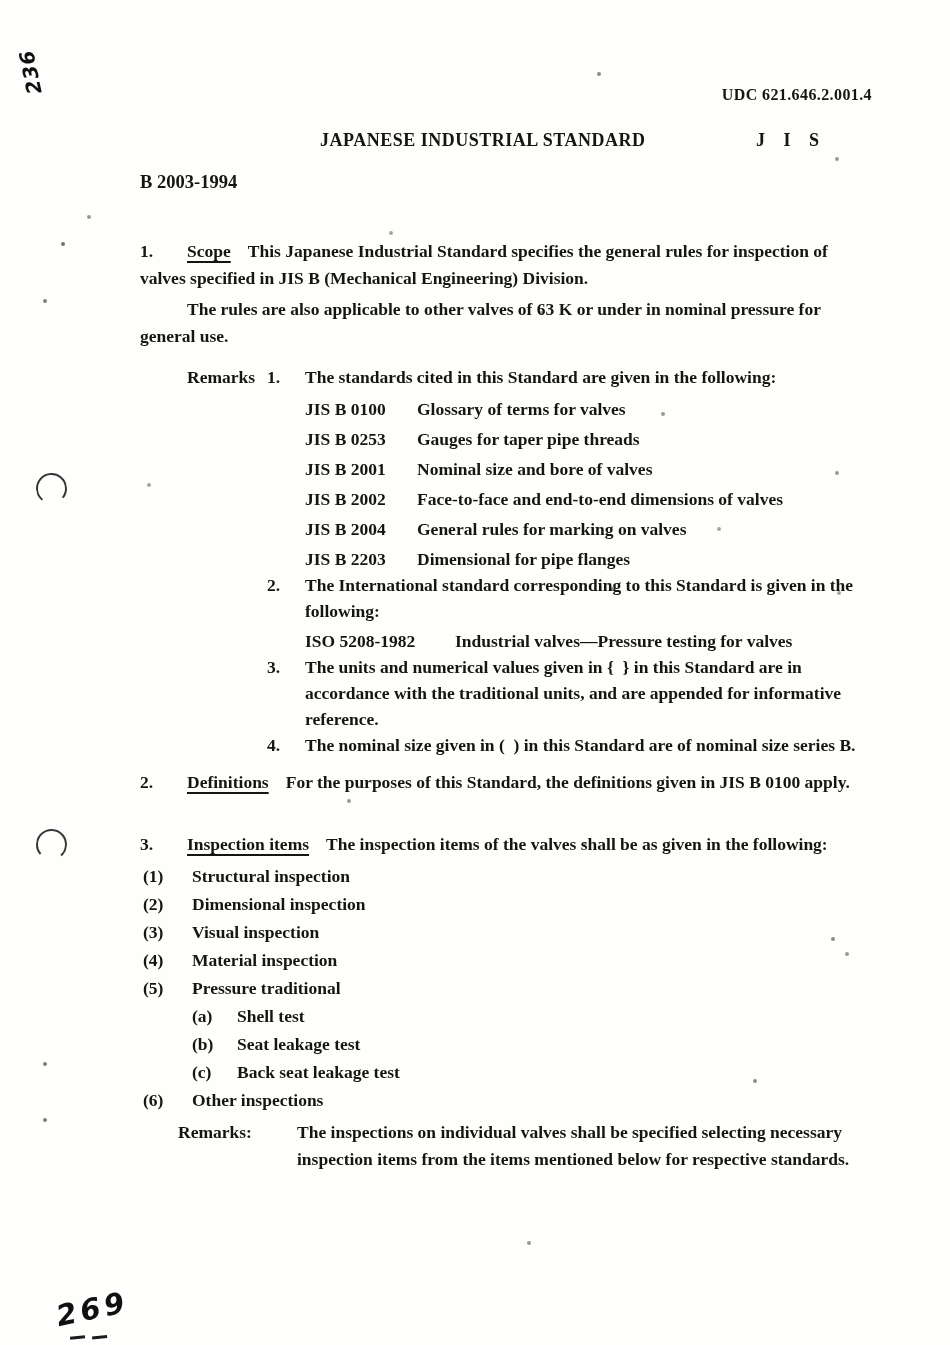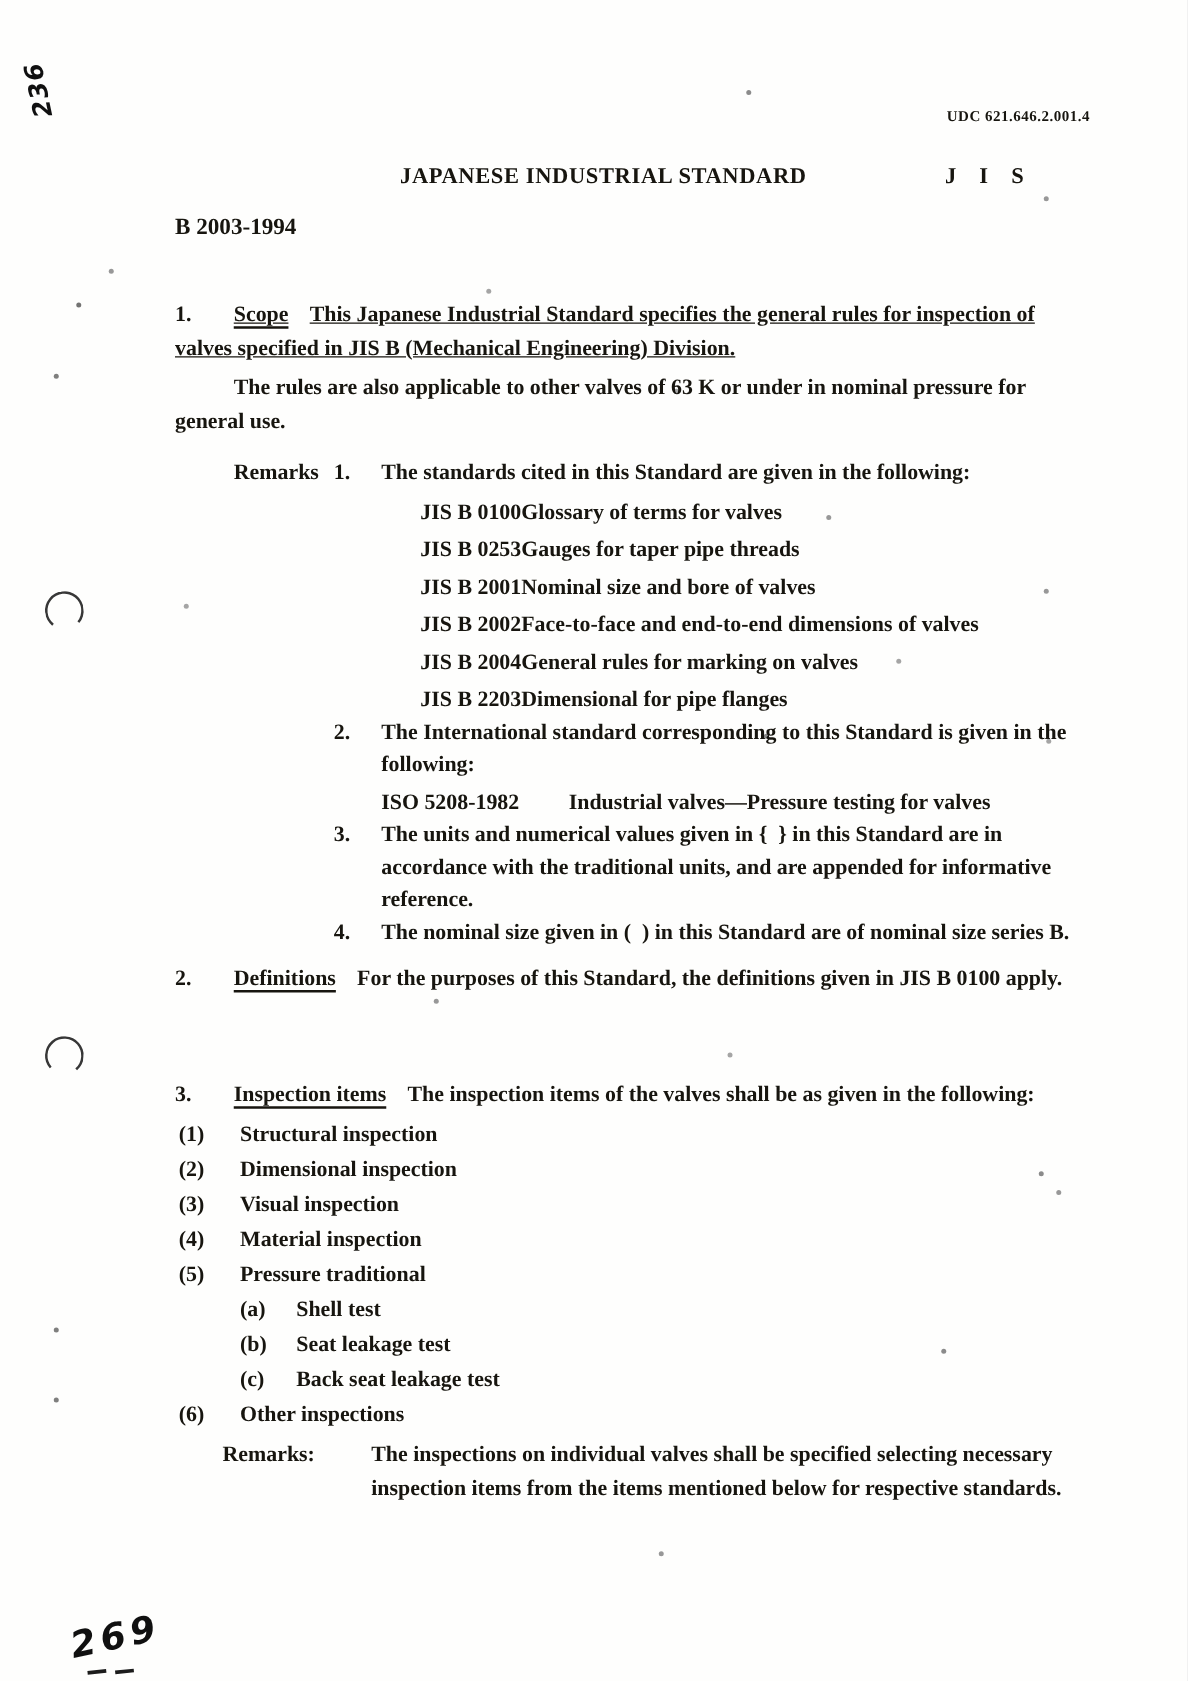--- a/index.html
+++ b/index.html
@@ -8,49 +8,49 @@
     width:950px; height:1345px;
     margin:0 auto;
     background:#fefefd;
     font-family:"Liberation Serif","DejaVu Serif",serif;
     font-weight:700;
     color:#17150f;
     overflow:hidden;
   }
 
   
-  .udc { position:absolute; top:86px; right:78px; font-size:12px; letter-spacing:.4px; }
+  .udc { position:absolute; top:86px; right:78px; font-size:16px; letter-spacing:.4px; }
   .hrow { position:absolute; left:140px; width:730px; display:flex; justify-content:space-between; font-size:18px; line-height:24px; }
   .hrow1 { top:128px; }
   .hrow1 .org { margin-left:180px; letter-spacing:.5px; }
   .hrow1 .jis { margin-right:44px; letter-spacing:7px;text-align:center; }
   .hrow2 { top:170px; font-size:18.5px; }
   .hrow2 .doctitle { margin-left:196px; }
 
   
   .blk { position:absolute; left:140px; width:730px; font-size:17.5px; line-height:27px; text-align:left; }
   .secno  { display:inline-block; width:47px; }
   .sechead{ text-decoration:underline; text-underline-offset:4px; text-decoration-thickness:1.8px; margin-right:17px; }
-  .s1p1 { top:238px;text-decoration:underline; }
+  .s1p1 { top:238px; }
   .s1p2 { top:296px; text-indent:47px; }
 
   
   .remarks { top:364px; }
   .ritem { position:relative; padding-left:165px; line-height:26px; }
   .rword { position:absolute; left:47px; }
   .rno   { position:absolute; left:127px; }
   .stdlist { margin-top:6px; }
   .strow { margin-top:4px; line-height:26px; }
-  .scode { display:inline-block; width:112px;text-align:right; }
+  .scode { display:inline-block; width:112px; }
   .isorow { margin-top:4px; line-height:26px; }
   .icode { display:inline-block; width:150px; }
 
   .def  { top:769px; }
   .insp { top:831px; }
-  .insp-head { line-height:27px; margin-bottom:5px;margin-top:31px; }
+  .insp-head { line-height:27px; margin-bottom:5px; }
   .litem { position:relative; padding-left:52px; line-height:26px; margin-top:2px; }
   .lno   { position:absolute; left:3px; }
   .litem.sub { padding-left:97px; }
   .litem.sub .lno { left:52px; }
   .iremark { position:relative; padding-left:157px; margin-top:6px; line-height:27px; }
   .irlabel { position:absolute; left:38px; }
 
   
   .hand { position:absolute; font-family:"DejaVu Sans",sans-serif; font-style:italic; font-weight:700; color:#101010; }
   .hand-top { left:8px; top:60px; font-size:20px; letter-spacing:1px; transform:rotate(-102deg); transform-origin:center; }

